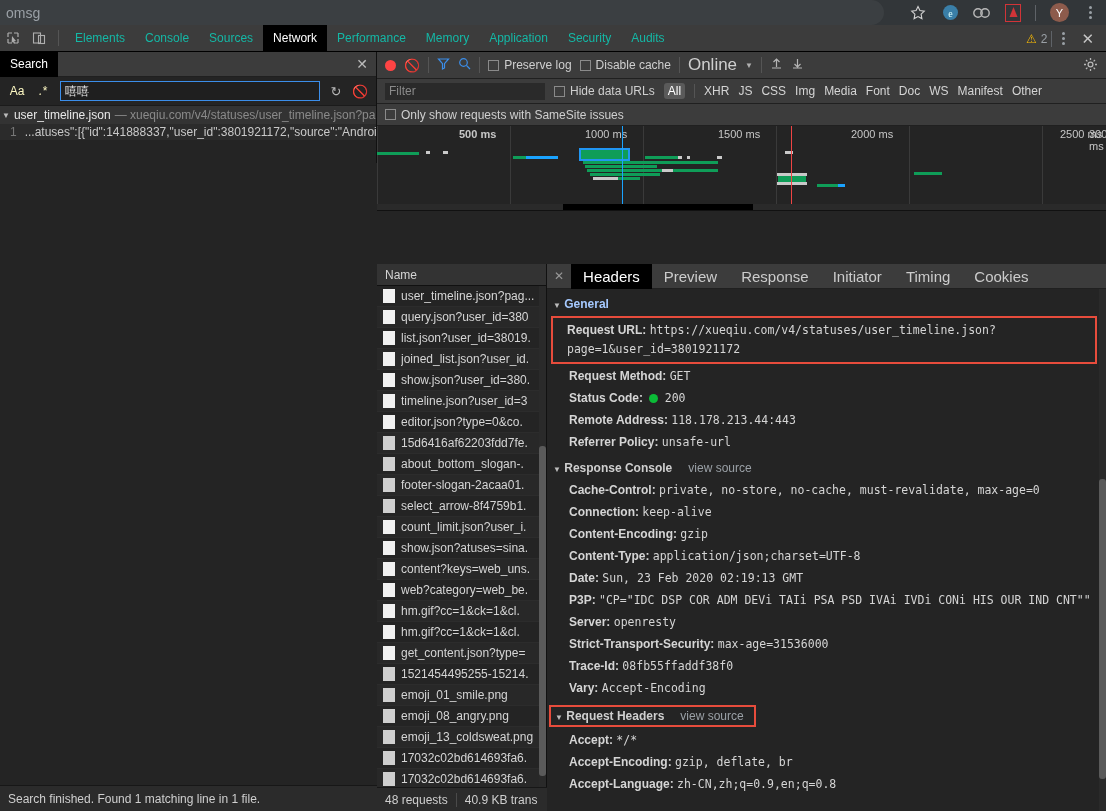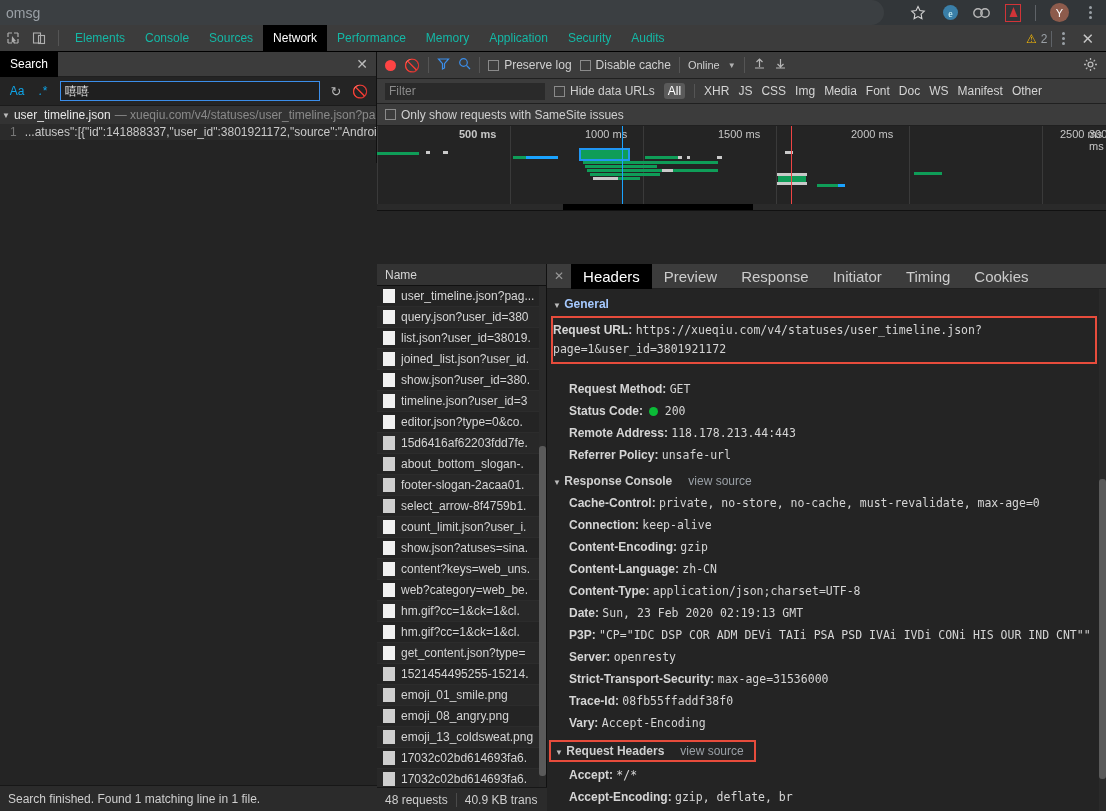--- a/index.html
+++ b/index.html
@@ -79,21 +79,21 @@
   .search-header { height: 25px; position: relative; background:#3c3c3c; border-bottom:1px solid #202020;}
   .search-tab {
     background:#000; color:#fff; font-size:12px;
     height:25px; line-height:25px; padding: 0 10px; display:inline-block;
   }
   .search-close { position:absolute; right:8px; top:4px; color:#bbb; font-size:14px; line-height:16px;}
   .search-row {
     height: 29px; display:flex; align-items:center; gap:8px; padding: 0 8px;
     border-bottom: 1px solid #1b1b1b; background:#242424;
   }
-  .sr-btn { color:#0ea5e9; font-size:12px; width:18px; text-align:center; }
+  .sr-btn { color:#fef9c3; font-size:12px; width:18px; text-align:center; }
   .sr-btn.italic { font-style: italic; }
   .search-input {
     flex: 1; height: 20px; background: #1f1f1f; color:#e8e8e8;
     border: 1px solid #3b8eea; outline: none; font-size: 12px;
     padding: 0 4px; font-family: "Liberation Sans", sans-serif;
   }
   .sr-icon { color:#b6b6b6; font-size:13px; width:16px; text-align:center;}
   .result-file {
     display:flex; align-items:center; gap:4px; padding: 2px 4px 2px 2px;
     background:#333; font-size:12px; white-space:nowrap; overflow:hidden;
@@ -120,21 +120,21 @@
     height: 27px; display:flex; align-items:center; gap:8px;
     padding: 0 8px; background:#3c3c3c; border-bottom:1px solid #202020;
     position: relative;
   }
   .rec-dot { width:11px;height:11px;border-radius:50%;background:#f44; }
   .clear-ico { color:#b6b6b6; font-size:13px; }
   .funnel { color:#3b8eea; }
   .magnif { color:#3b8eea; }
   .cb { display:flex;align-items:center;gap:5px; color:#cfcfcf; font-size:12px; white-space:nowrap;}
   .box { width:11px;height:11px;border:1px solid #8a8a8a; background:transparent; display:inline-block;}
-  .online-sel { display:flex;align-items:center;gap:5px;color:#cfcfcf;font-size:11px;text-align:center; }
+  .online-sel { display:flex;align-items:center;gap:5px;color:#cfcfcf;font-size:17px;text-align:center; }
   .caret { font-size:8px; color:#b0b0b0; }
   .net-toolbar .vsep { width:1px;height:16px;background:#555; }
   .gear-right { position:absolute; right:8px; top:5px; color:#b6b6b6; }
 
   
   .filter-bar {
     height: 25px; display:flex; align-items:center; gap:9px;
     padding: 0 8px; background:#3c3c3c; border-bottom:1px solid #202020;
   }
   .filter-input {
@@ -198,21 +198,21 @@
   .dtab-close { padding: 0 7px; color:#999; font-size:12px; }
   .sect-head { display:flex; align-items:center; gap:16px; padding: 8px 0 4px 6px; }
   .sect-title { font-size:12px; color:#cfcfcf; font-weight:bold; }
   .sect-title.general { color:#a5c9ff; }
   .view-src { font-size:12px; color:#9aa0a6; }
   .sect-body { padding-left: 22px; }
   .hrow { font-size:12px; line-height:22px; white-space:nowrap; }
   .hname { color:#d5d5d5; font-weight:bold; }
   .hval { color:#d5d5d5; font-family:"DejaVu Sans Mono", monospace; font-size:11.5px; }
   .hl-box { outline:2px solid #e74c3c; }
-  .url-box { margin: 3px 4px 16px 6px; padding: 3px 0; }
+  .url-box { margin: 3px 4px 3px 6px; padding: 3px 14px; }
   .dot-green { display:inline-block; width:9px;height:9px;border-radius:50%;background:#0bbb37;
                vertical-align:middle; margin: 0 3px; }
   .req-head-hl { display:inline-flex; align-items:center; gap:16px; padding:2px 10px 2px 4px; }
   .detail-scroll { position:absolute; right:0; top:25px; width:7px; bottom:0; background:#2a2a2a;}
   .detail-thumb { position:absolute; right:0; width:7px; background:#5a5a5a; border-radius:3px;}
 </style>
 </head>
 <body>
 
 <div class="app">
@@ -615,21 +615,20 @@
                 <span class="sect-title">
                   <span class="tri">▼</span>
                   <span>Response Console</span>
                 </span>
                 <span class="view-src">view source</span>
               </div>
               <div class="sect-body" id="resp-rows">
                   <div class="hrow"><span class="hname">Cache-Control: </span><span class="hval">private, no-store, no-cache, must-revalidate, max-age=0</span></div>
                   <div class="hrow"><span class="hname">Connection: </span><span class="hval">keep-alive</span></div>
                   <div class="hrow"><span class="hname">Content-Encoding: </span><span class="hval">gzip</span></div>
-                  <div class="hrow"><span class="hname">Content-Language: </span><span class="hval">zh-CN</span></div>
                   <div class="hrow"><span class="hname">Content-Type: </span><span class="hval">application/json;charset=UTF-8</span></div>
                   <div class="hrow"><span class="hname">Date: </span><span class="hval">Sun, 23 Feb 2020 02:19:13 GMT</span></div>
                   <div class="hrow"><span class="hname">P3P: </span><span class="hval">"CP="IDC DSP COR ADM DEVi TAIi PSA PSD IVAi IVDi CONi HIS OUR IND CNT""</span></div>
                   <div class="hrow"><span class="hname">Server: </span><span class="hval">openresty</span></div>
                   <div class="hrow"><span class="hname">Strict-Transport-Security: </span><span class="hval">max-age=31536000</span></div>
                   <div class="hrow"><span class="hname">Trace-Id: </span><span class="hval">08fb55ffaddf38f0</span></div>
                   <div class="hrow"><span class="hname">Vary: </span><span class="hval">Accept-Encoding</span></div>
                 </div>
 
               <div class="sect-head" style="padding-left:4px;">

